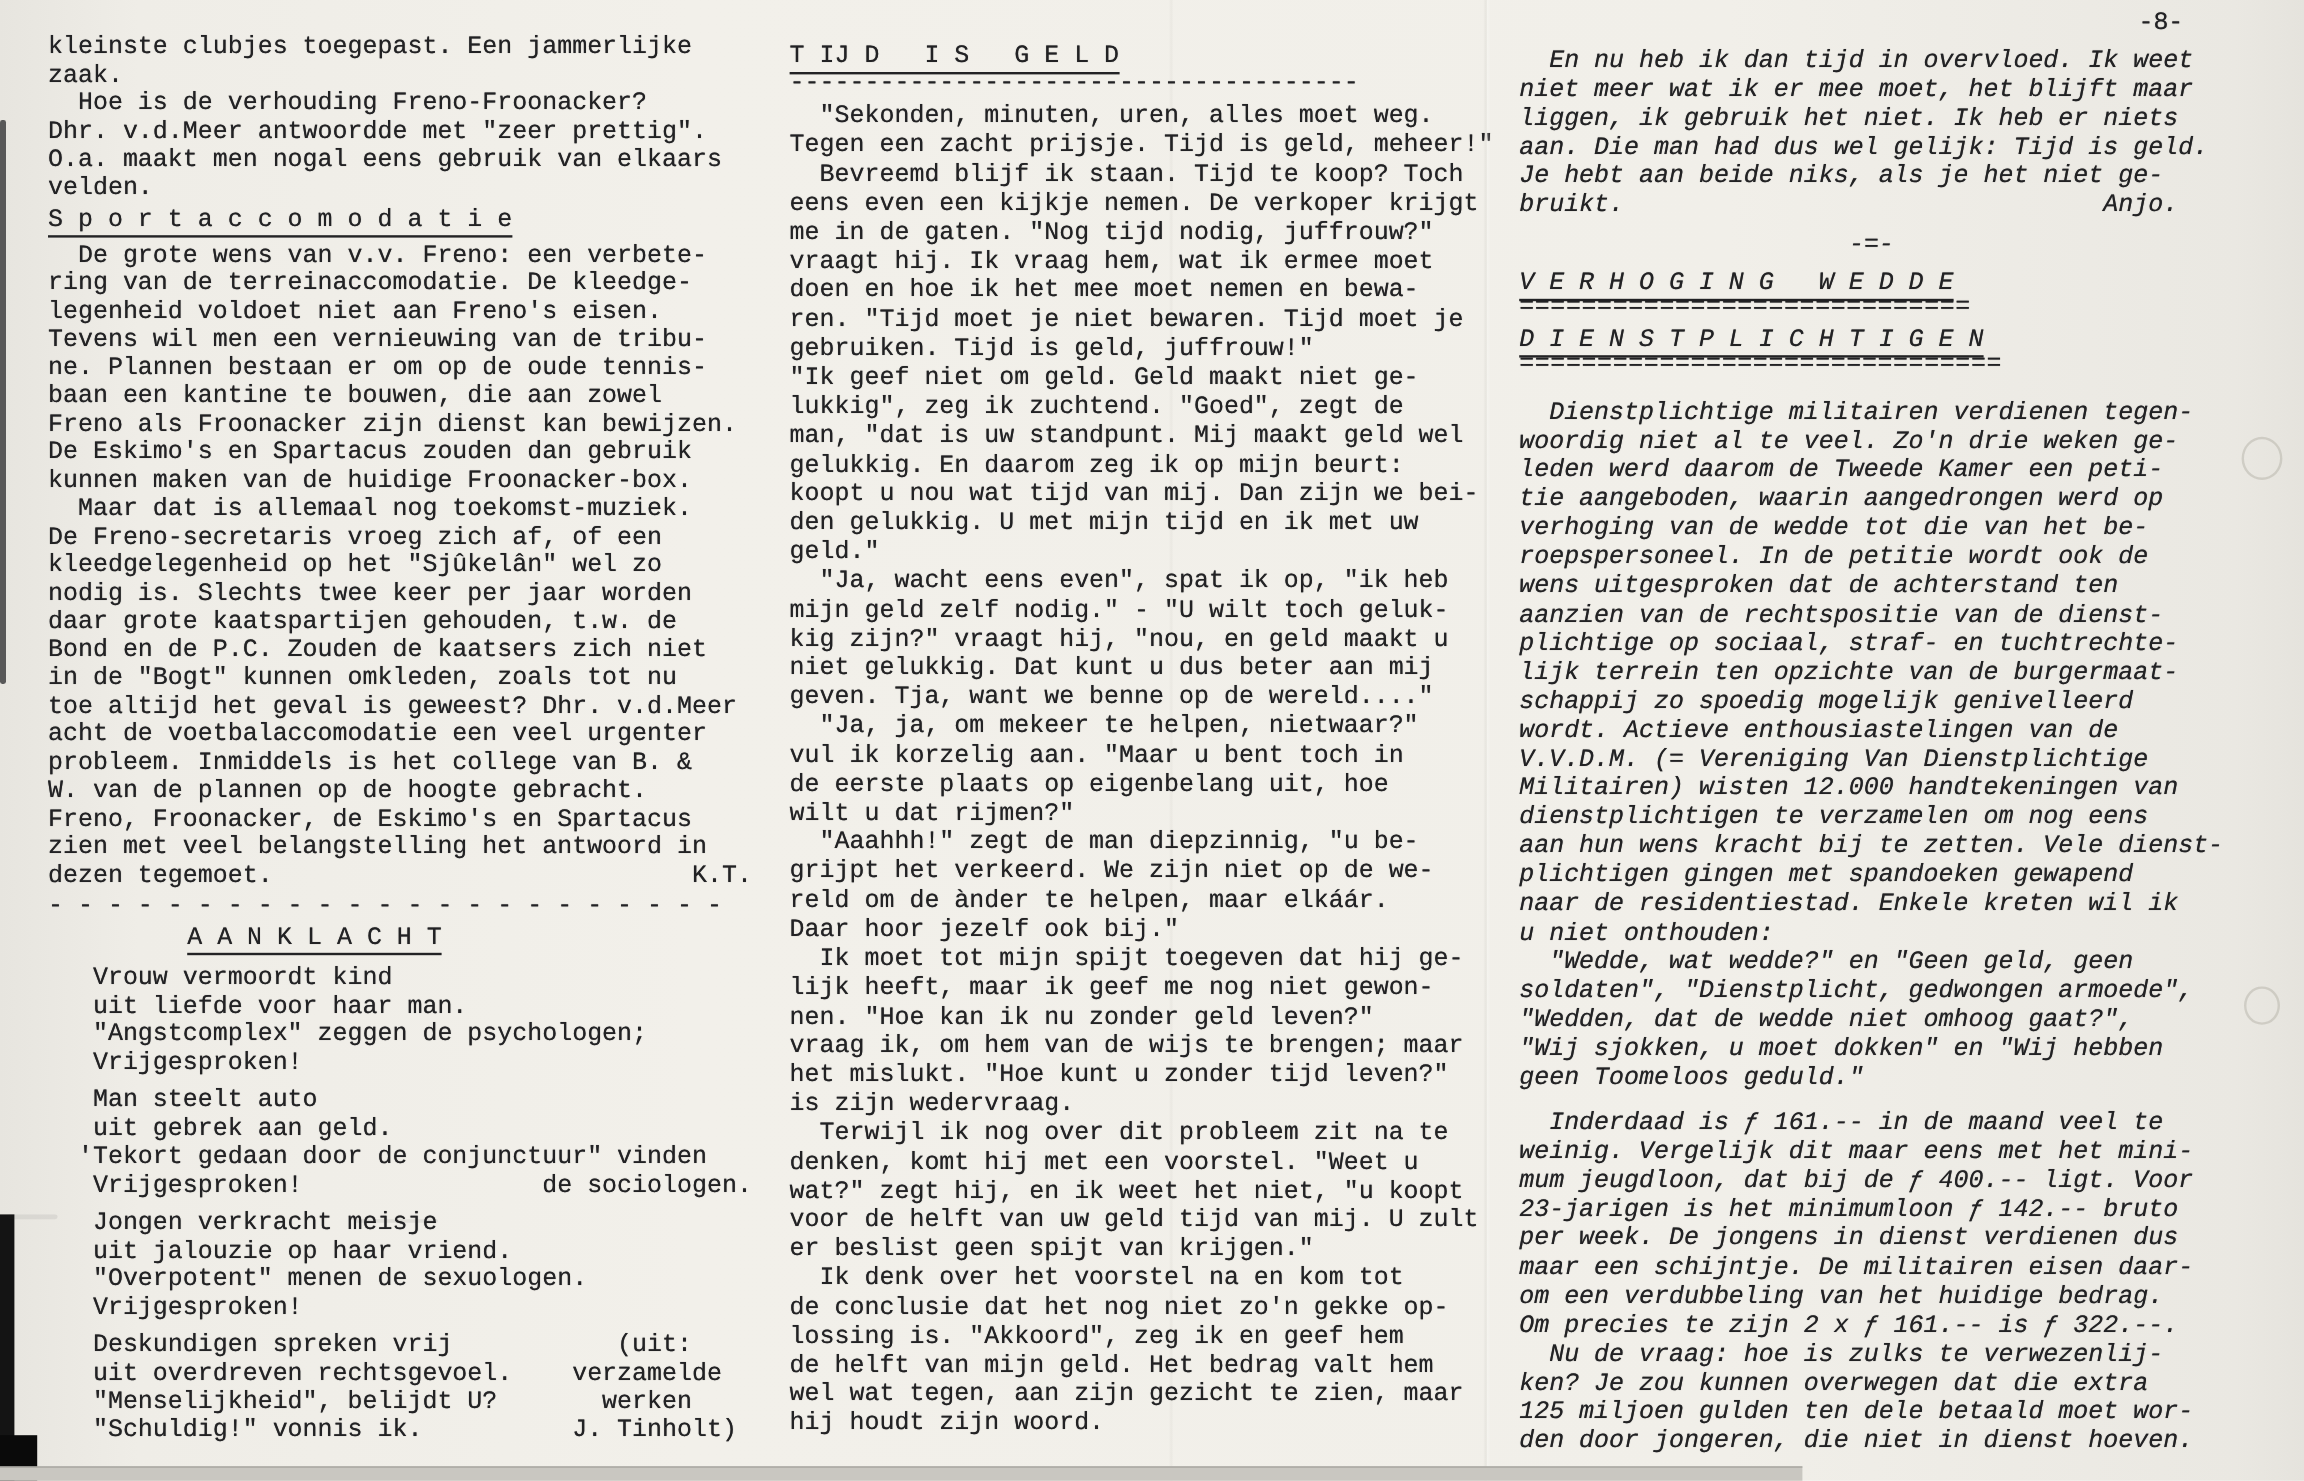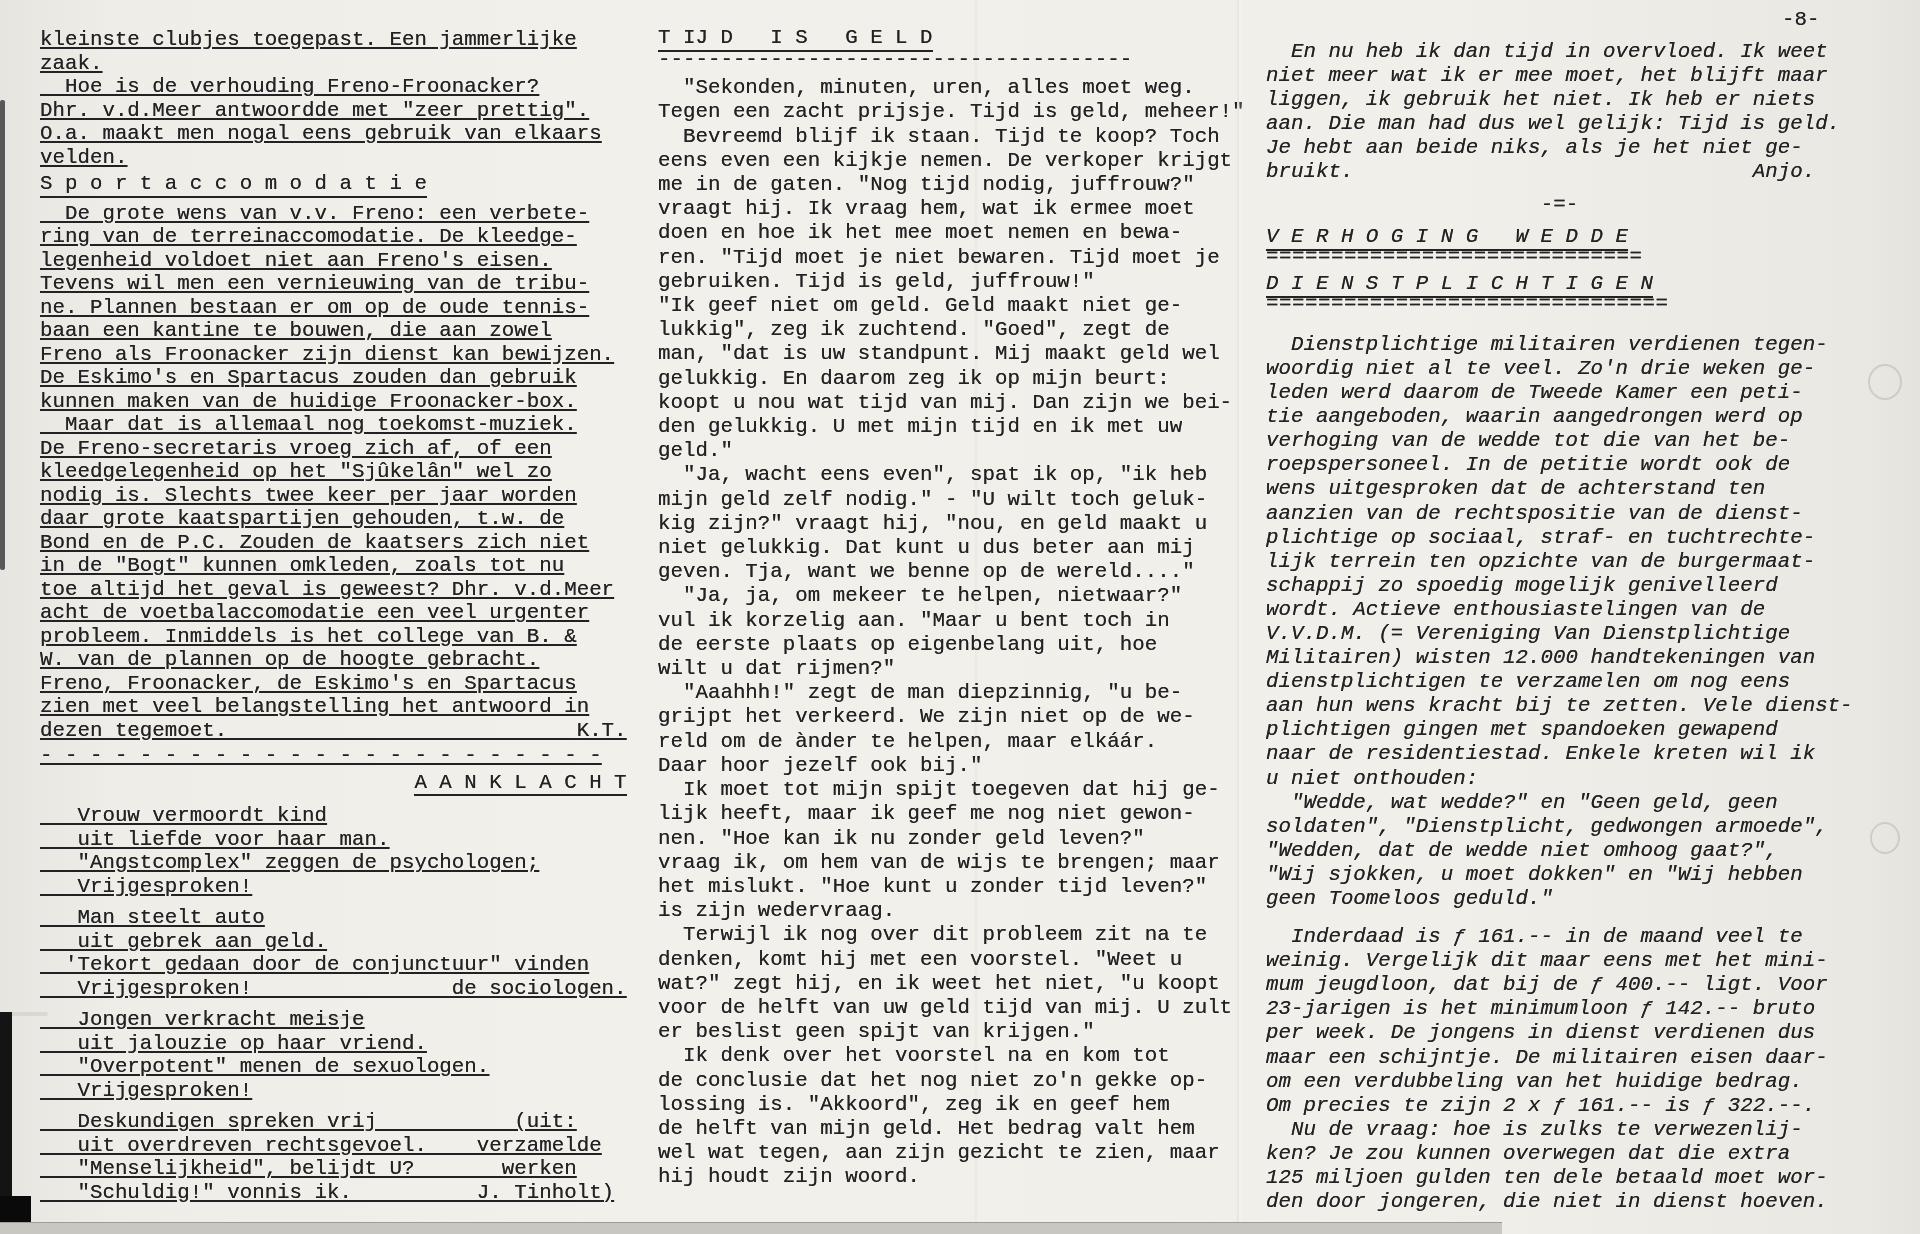--- a/index.html
+++ b/index.html
@@ -7,29 +7,29 @@
     width:1920px;height:1234px;position:relative;overflow:hidden;
     background:linear-gradient(90deg,#e7e5df 0%,#efede7 6%,#f2f0ea 30%,#f1efe9 75%,#eae8e2 97%,#e5e3dd 100%);
     font-family:"Liberation Mono","DejaVu Sans Mono",monospace;
     color:#222224;
   }
   .page{position:absolute;inset:0;}
   .col{
     position:absolute;white-space:pre;font-size:20.8px;
     text-shadow:0 0 0.6px rgba(25,25,28,0.75);
   }
-  .col-1{left:40px;top:28px;line-height:23.5px;text-decoration:underline;}
-  .col-2{left:658px;top:26px;line-height:24.2px;font-family:Liberation Mono, monospace;}
+  .col-1{left:40px;top:28px;line-height:23.5px;}
+  .col-2{left:658px;top:36px;line-height:24.2px;font-family:Liberation Mono, monospace;}
   .col-3{left:1266px;top:40px;line-height:24.1px;font-style:italic;}
   .ln{min-height:1em;}
   .blk{margin:0;}
   .blk.stanza{margin-top:8px;}
   .hwrap{margin:3px 0 4px;}
   .hwrap .hx{display:inline-block;border-bottom:2px solid #232325;padding-bottom:0;}
-  .hwrap.center-h{margin-left:116px;text-align:right;}
+  .hwrap.center-h{margin-left:116px;}
   .hwrap.indent-h{}
   .hwrap.top-h{margin:0;}
   .dashrow{line-height:12px;height:14px;margin:2px 0 8px;}
   .eqrow{line-height:10px;height:14px;margin:1px 0 6px;letter-spacing:0.5px;}
   .rule{margin:2px 0 2px;}
   .rule.center{width:587px;text-align:center;margin:8px 0 8px;}
   .gap{height:14px;}
   .page-number{
     position:absolute;left:1782px;top:8px;font-size:20.8px;
     text-shadow:0 0 0.6px rgba(25,25,28,0.75);white-space:pre;

